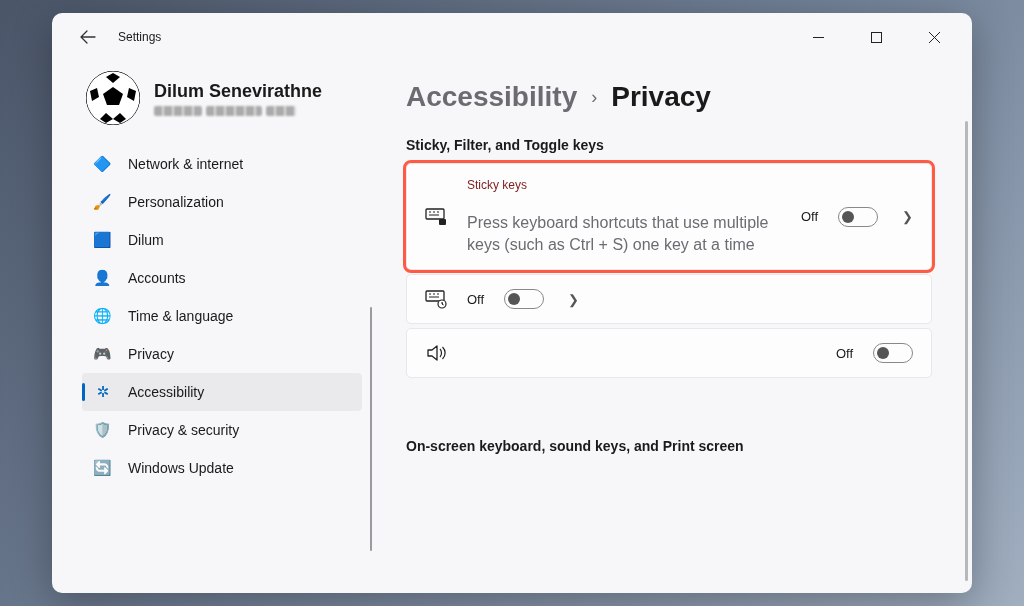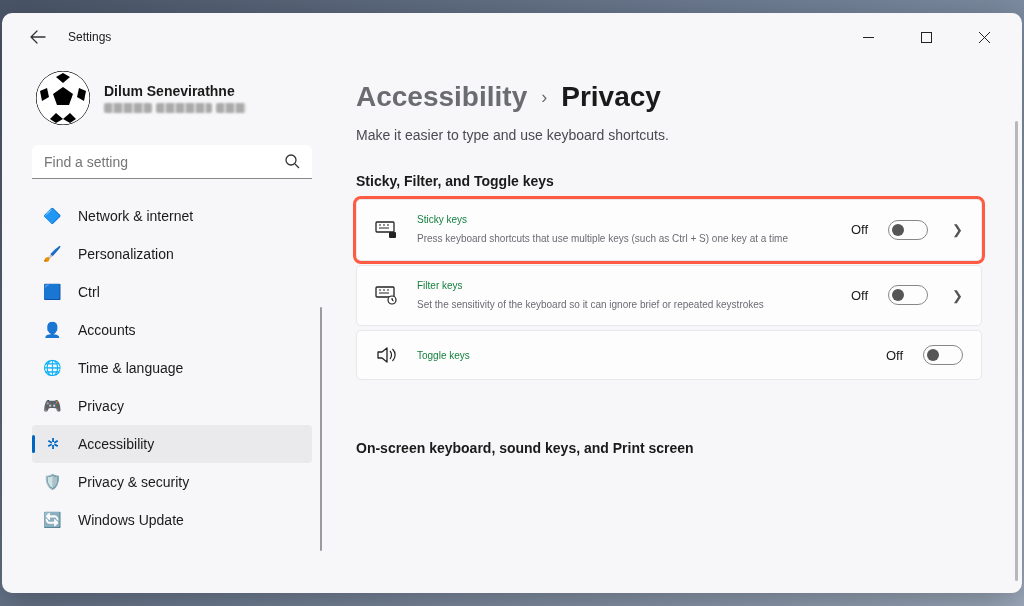--- a/index.html
+++ b/index.html
@@ -1,30 +1,30 @@
 <!DOCTYPE html>
 <html><head>
 <meta charset="utf-8">
 <style>
 * { margin: 0; padding: 0; box-sizing: border-box; font-family: "Segoe UI", -apple-system, sans-serif; }
 body { width: 1024px; height: 606px; background: linear-gradient(135deg, #4a5568 0%, #718096 50%, #a0aec0 100%); display: flex; align-items: center; justify-content: center; overflow: hidden; }
-.window { width: 1020px; height: 580px; background: #f7f7f9; border-radius: 10px; overflow: hidden; position: relative; box-shadow: 0 10px 40px rgba(0,0,0,0.3); display: flex; flex-direction: column; }
+.window { width: 920px; height: 580px; background: #f7f7f9; border-radius: 10px; overflow: hidden; position: relative; box-shadow: 0 10px 40px rgba(0,0,0,0.3); display: flex; flex-direction: column; }
 .titlebar { height: 48px; display: flex; align-items: center; padding: 0 8px 0 20px; }
 .back-btn { width: 32px; height: 32px; display: flex; align-items: center; justify-content: center; cursor: pointer; border-radius: 4px; }
 .app-title { font-size: 12px; color: #1a1a1a; margin-left: 14px; }
 .window-controls { margin-left: auto; display: flex; gap: 18px; padding-right: 10px; }
 .window-controls span { width: 40px; height: 32px; display: flex; align-items: center; justify-content: center; cursor: pointer; font-size: 12px; }
 .body { flex: 1; display: flex; overflow: hidden; }
 .sidebar { width: 320px; padding: 10px 10px 10px 30px; display: flex; flex-direction: column; overflow: hidden; position: relative; }
 .vline { position: absolute; right: 0; top: 246px; width: 2px; height: 244px; background: #9a9aa0; border-radius: 2px; }
 .profile { display: flex; align-items: center; gap: 14px; margin-bottom: 20px; padding-left: 4px; }
 .avatar { width: 54px; height: 54px; border-radius: 50%; background: #000; position: relative; overflow: hidden; }
 .avatar::before { content:""; position: absolute; inset:0; background: radial-gradient(circle at 50% 50%, #fff 0%, #fff 48%, #000 49%); clip-path: polygon(50% 0, 100% 25%, 100% 75%, 50% 100%, 0 75%, 0 25%); opacity:0; }
 .avatar svg { width:100%; height:100%; }
-.profile-name { font-size: 14px; font-weight: 600; color: #1a1a1a; }
+.profile-name { font-size: 18px; font-weight: 600; color: #1a1a1a; text-align: right; }
 .profile-sub { display: flex; gap: 4px; margin-top: 4px; }
 .blur { height: 10px; background: repeating-linear-gradient(90deg, #aaa 0 8px, #ddd 8px 10px); filter: blur(1px); border-radius: 2px; }
 .b1 { width: 48px; } .b2 { width: 56px; } .b3 { width: 30px; }
 .search-box { position: relative; margin-bottom: 18px; }
 .search-box input { width: 100%; height: 34px; padding: 0 40px 0 12px; border: none; border-bottom: 1px solid #888; background: #fff; border-radius: 6px 6px 0 0; font-size: 14px; outline: none; }
 .search-box .sicon { position: absolute; right: 12px; top: 8px; color: #333; }
 .nav { list-style: none; }
 .nav li { display: flex; align-items: center; height: 38px; padding: 0 12px; border-radius: 4px; cursor: pointer; gap: 16px; font-size: 14px; color: #1a1a1a; position: relative; }
 .nav li.active { background: #eaeaed; }
 .nav li.active::before { content:""; position: absolute; left: 0; top: 10px; bottom: 10px; width: 3px; background: #0067c0; border-radius: 2px; }
@@ -34,22 +34,22 @@
 .breadcrumb { display: flex; align-items: center; gap: 14px; margin-bottom: 14px; }
 .crumb-parent { font-size: 28px; font-weight: 600; color: #6b6b72; cursor: pointer; }
 .crumb-sep { font-size: 18px; color: #6b6b72; }
 .crumb-current { font-size: 28px; font-weight: 600; color: #1a1a1a; }
 .page-desc { font-size: 14px; color: #4a4a52; margin-bottom: 30px; }
 .section-title { font-size: 14px; font-weight: 600; color: #1a1a1a; margin-bottom: 10px; margin-top: 24px; }
 .card { background: #fdfdfe; border: 1px solid #e8e8ea; border-radius: 5px; padding: 14px 18px; display: flex; align-items: center; gap: 20px; margin-bottom: 4px; cursor: pointer; }
 .card.highlight { outline: 3px solid #ff5a44; outline-offset: 0; }
 .card-icon { width: 22px; display: flex; align-items: center; justify-content: center; color: #1a1a1a; }
 .card-body { flex: 1; }
-.card-title { font-size: 10px; color: #15803d; }
-.card-desc { font-size: 10px; color: #6b6b72; margin-top: 7px; max-width: 380px; line-height: 1.35; }
+.card-title { font-size: 12px; color: #7f1d1d; }
+.card-desc { font-size: 16px; color: #6b6b72; margin-top: 20px; max-width: 380px; line-height: 1.35; }
 .toggle-label { font-size: 13px; color: #1a1a1a; }
 .toggle { width: 40px; height: 20px; background: #fdfdfe; border: 1px solid #888; border-radius: 10px; position: relative; cursor: pointer; }
 .toggle .knob { width: 12px; height: 12px; background: #555; border-radius: 50%; position: absolute; left: 3px; top: 3px; }
 .chev { color: #555; font-size: 13px; margin-left: 4px; }
 .spacer { height: 16px; }
 .kbd-wrapper { padding-bottom: 10px; }
 </style>
 </head>
 <body>
 
@@ -99,40 +99,33 @@
         <div>
           <div class="profile-name">Dilum Senevirathne</div>
           <div class="profile-sub">
             <span class="blur b1"></span>
               <span class="blur b2"></span>
               <span class="blur b3"></span>
           </div>
         </div>
       </div>
 
-      <div class="search-box">
-        <input type="text" placeholder="Find a setting" style="">
-        <span class="sicon"><svg width="16" height="16" viewBox="0 0 16 16">
-              <circle cx="7" cy="7" r="5" stroke="#333" stroke-width="1.3" fill="none"></circle>
-              <path d="M11 11l4 4" stroke="#333" stroke-width="1.3"></path>
-            </svg></span>
-      </div>
 
       <ul class="nav">
         <li>
             <span class="nav-icon">🔷</span>
             <span>Network &amp; internet</span>
           </li>
         <li>
             <span class="nav-icon">🖌️</span>
             <span>Personalization</span>
           </li>
         <li>
             <span class="nav-icon">🟦</span>
-            <span>Ctrl</span>
+            <span>Dilum</span>
           </li>
         <li>
             <span class="nav-icon">👤</span>
             <span>Accounts</span>
           </li>
         <li>
             <span class="nav-icon">🌐</span>
             <span>Time &amp; language</span>
           </li>
         <li>
@@ -154,21 +147,20 @@
       </ul>
     </div>
 
     <div class="main">
       <div class="scroll-track"></div>
       <div class="breadcrumb">
         <span class="crumb-parent">Accessibility</span>
         <span class="crumb-sep">›</span>
         <span class="crumb-current">Privacy</span>
       </div>
-      <div class="page-desc">Make it easier to type and use keyboard shortcuts.</div>
 
       <div class="kbd-wrapper">
         <div class="section-title">Sticky, Filter, and Toggle keys</div>
 
         <div class="card highlight">
           <div class="card-icon">
               <svg width="22" height="20" viewBox="0 0 22 20">
                 <rect x="1" y="2" width="18" height="10" rx="1" stroke="#222" fill="none" stroke-width="1.3"></rect>
                 <path d="M4 5h2M8 5h2M12 5h2M4 8h10" stroke="#222" stroke-width="1"></path>
                 <rect x="14" y="12" width="7" height="6" rx="1" fill="#222"></rect>
@@ -187,40 +179,35 @@
 
         <div class="card">
           <div class="card-icon">
               <svg width="22" height="20" viewBox="0 0 22 20">
                 <rect x="1" y="2" width="18" height="10" rx="1" stroke="#222" fill="none" stroke-width="1.3"></rect>
                 <path d="M4 5h2M8 5h2M12 5h2M4 8h10" stroke="#222" stroke-width="1"></path>
                 <circle cx="17" cy="15" r="4" stroke="#222" fill="#fff" stroke-width="1.2"></circle>
                 <path d="M17 13v2l1.5 1" stroke="#222" stroke-width="1"></path>
               </svg>
             </div>
-          <div class="card-body">
-            <div class="card-title">Filter keys</div>
-            <div class="card-desc">Set the sensitivity of the keyboard so it can ignore brief or repeated keystrokes</div>
-          </div>
           <span class="toggle-label">Off</span>
           <div class="toggle">
               <div class="knob"></div>
             </div>
           <span class="chev">❯</span>
         </div>
 
         <div class="card">
           <div class="card-icon">
               <svg width="20" height="18" viewBox="0 0 20 18">
                 <path d="M2 6v6h4l5 4V2L6 6H2z" stroke="#222" fill="none" stroke-width="1.3" stroke-linejoin="round"></path>
                 <path d="M14 5c2 2 2 6 0 8M16.5 3c3.5 3.5 3.5 8.5 0 12" stroke="#222" fill="none" stroke-width="1.2"></path>
               </svg>
             </div>
           <div class="card-body">
-            <div class="card-title">Toggle keys</div>
           </div>
           <span class="toggle-label">Off</span>
           <div class="toggle">
               <div class="knob"></div>
             </div>
         </div>
 
         <div class="spacer"></div>
 
 

